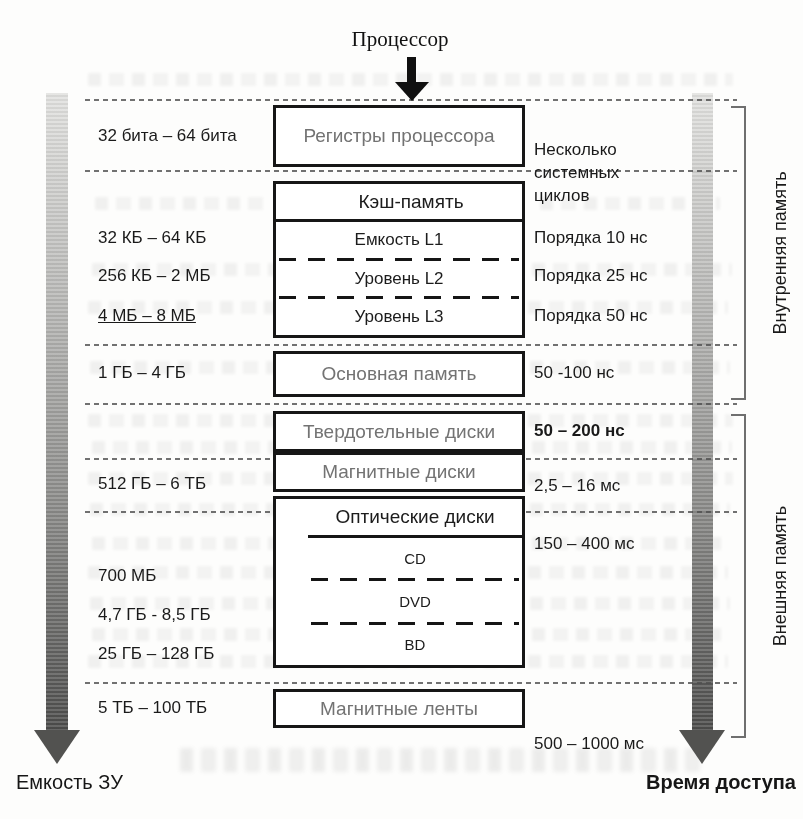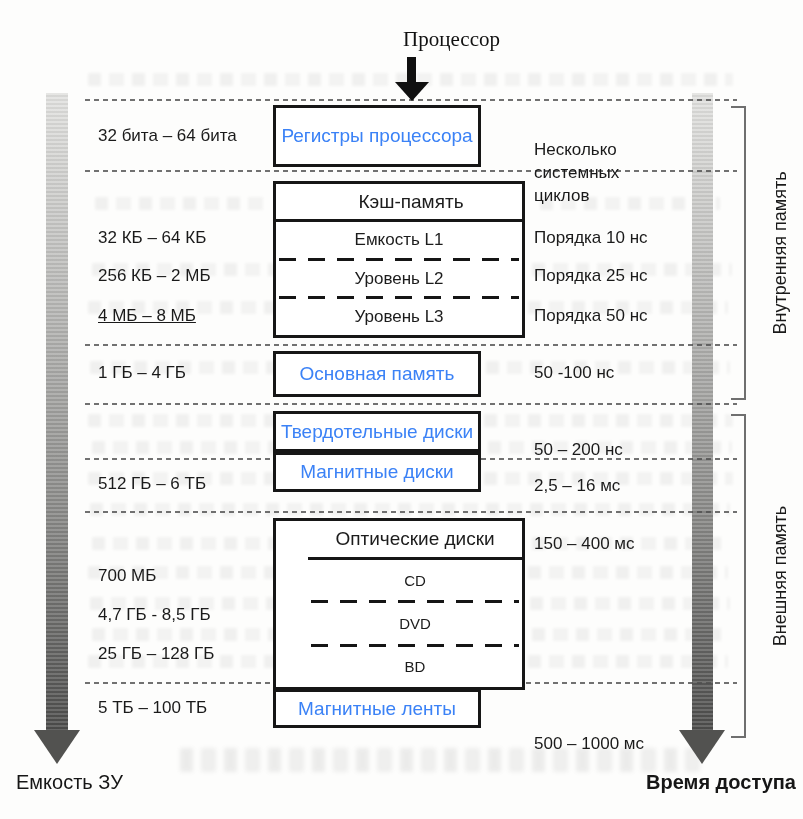--- a/index.html
+++ b/index.html
@@ -11,21 +11,21 @@
   }
   
   .ghost{
     position:absolute;height:13px;z-index:0;
     background:repeating-linear-gradient(90deg, rgba(110,110,110,.55) 0 13px, transparent 13px 21px, rgba(110,110,110,.45) 21px 36px, transparent 36px 44px);
     filter:blur(1.6px);opacity:.16;border-radius:2px;
   }
   .ghost.big{height:24px;opacity:.22;filter:blur(2px);}
   
   .proc-label{
-    position:absolute;left:300px;top:27px;width:200px;text-align:right;
+    position:absolute;left:300px;top:27px;width:200px;text-align:center;
     font-family:"Liberation Serif",serif;font-size:21px;color:#111;z-index:3;
   }
   .proc-arrow-shaft{position:absolute;left:407px;top:57px;width:9px;height:26px;background:#101010;z-index:3;}
   .proc-arrow-head{
     position:absolute;left:395px;top:82px;width:0;height:0;z-index:3;
     border-left:17px solid transparent;border-right:17px solid transparent;border-top:19px solid #101010;
   }
   
   .axis-shaft{
     position:absolute;top:93px;height:638px;z-index:1;
@@ -42,24 +42,24 @@
   .axis-caption{position:absolute;top:771px;font-size:20px;color:#161616;z-index:3;}
   .axis-caption.left{left:16px;}
   .axis-caption.right{left:628px;width:168px;text-align:right;font-weight:bold;}
   
   .dashline{
     position:absolute;left:85px;width:652px;height:2px;z-index:2;opacity:.8;
     background:repeating-linear-gradient(90deg,#4e4e4e 0 5px,transparent 5px 9px);
   }
   
   .box{
-    position:absolute;left:273px;width:208px;box-sizing:border-box;z-index:2;
+    position:absolute;left:273px;width:252px;box-sizing:border-box;z-index:2;
     border:3px solid #161616;background:#fff;
     display:flex;align-items:center;justify-content:center;
-    font-size:19px;color:#3b82f6;
+    font-size:19px;color:#737373;
   }
   .block{
     position:absolute;left:273px;width:252px;box-sizing:border-box;z-index:2;
     border:3px solid #161616;background:#fff;
     display:flex;flex-direction:column;
   }
   .block .hdr{
     display:flex;align-items:center;justify-content:center;
     font-size:19px;border-bottom:3px solid #161616;
   }
@@ -143,30 +143,30 @@
   </div>
   <div class="rl" style="top:228px;">Порядка 10 нс</div>
   <div class="rl" style="top:266px;">Порядка 25 нс</div>
   <div class="rl" style="top:306px;">Порядка 50 нс</div>
 
   <div class="ll" style="top:363px;">1 ГБ – 4 ГБ</div>
   <div class="box" style="top:351px;height:46px;">Основная память</div>
   <div class="rl" style="top:363px;">50 -100 нс</div>
 
   <div class="box" style="top:411px;height:41px;">Твердотельные диски</div>
-  <div class="rl" style="top:440px;">50 – 200 нс</div>
+  <div class="rl" style="top:421px;font-weight:bold;">50 – 200 нс</div>
 
   <div class="ll" style="top:474px;">512 ГБ – 6 ТБ</div>
   <div class="box" style="top:452px;height:40px;">Магнитные диски</div>
   <div class="rl" style="top:476px;">2,5 – 16 мс</div>
 
   <div class="ll" style="top:566px;">700 МБ</div>
   <div class="ll" style="top:605px;">4,7 ГБ - 8,5 ГБ</div>
   <div class="ll" style="top:644px;">25 ГБ – 128 ГБ</div>
-  <div class="block" style="top:518px;height:172px;padding-left:32px;">
+  <div class="block" style="top:496px;height:172px;padding-left:32px;">
     <div class="hdr" style="flex:0 0 36px;">Оптические диски</div>
     <div class="lvl small">CD</div>
     <div class="lvl-sep"></div>
     <div class="lvl small">DVD</div>
     <div class="lvl-sep"></div>
     <div class="lvl small">BD</div>
   </div>
   <div class="rl" style="top:534px;">150 – 400 мс</div>
 
   <div class="ll" style="top:698px;">5 ТБ – 100 ТБ</div>

